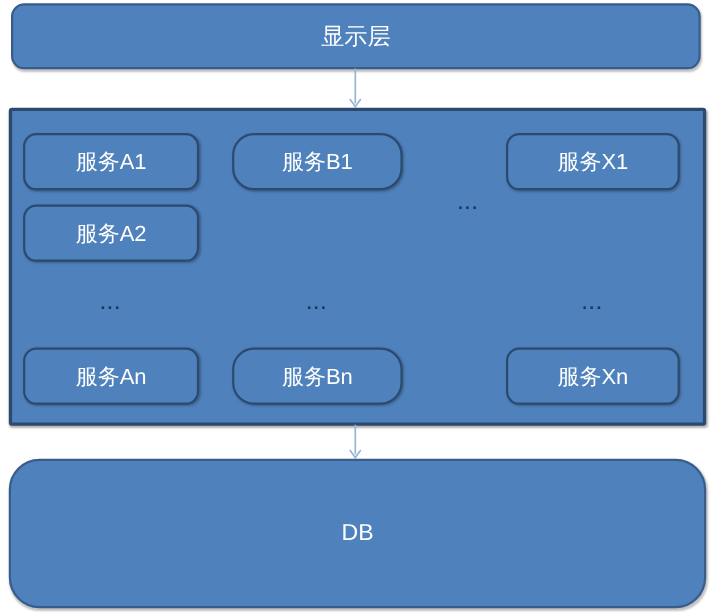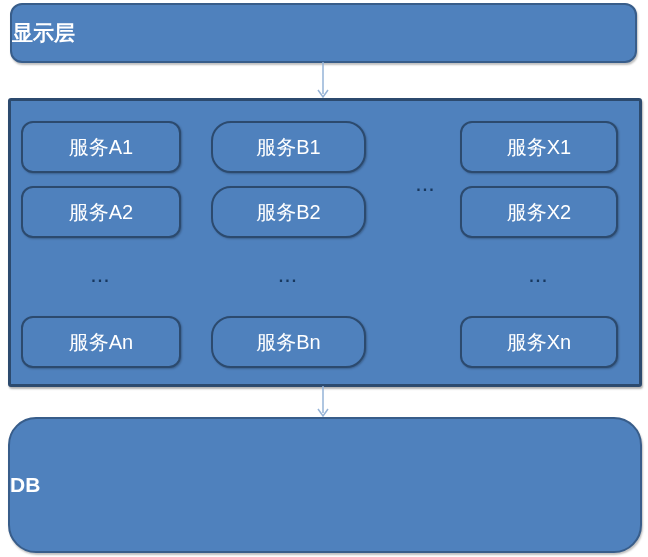--- a/index.html
+++ b/index.html
@@ -11,24 +11,23 @@
     font-family: "Liberation Sans", sans-serif;
     overflow: hidden;
   }
   .box {
     position: absolute;
     box-sizing: border-box;
     background: var(--box-fill, #4f81bd);
     border: 2px solid var(--box-border, #385d8a);
     display: flex;
     align-items: center;
-    justify-content: flex-start;
+    justify-content: center;
     color: var(--text-color, #ffffff);
     box-shadow: 1px 2px 2px rgba(0,0,0,0.25);
-    font-weight: bold;
   }
   .top-box {
     left: 10px; top: 3px;
     width: 627px; height: 60px;
     border-radius: 12px;
     font-size: 21px;
   }
   .db-box {
     left: 8px; top: 417px;
     width: 634px; height: 136px;
@@ -109,26 +108,20 @@
     <div class="service-box col-b row-1">
       <span>服务B1</span>
     </div>
     <div class="service-box col-x row-1">
       <span>服务X1</span>
     </div>
 
     <div class="service-box col-a row-2">
       <span>服务A2</span>
     </div>
-    <div class="service-box col-b row-2">
-      <span>服务B2</span>
-    </div>
-    <div class="service-box col-x row-2">
-      <span>服务X2</span>
-    </div>
 
     <div class="dots dots-mid">...</div>
 
     <div class="dots dots-col col-a">...</div>
     <div class="dots dots-col col-b">...</div>
     <div class="dots dots-col col-x">...</div>
 
     <div class="service-box col-a row-n">
       <span>服务An</span>
     </div>

